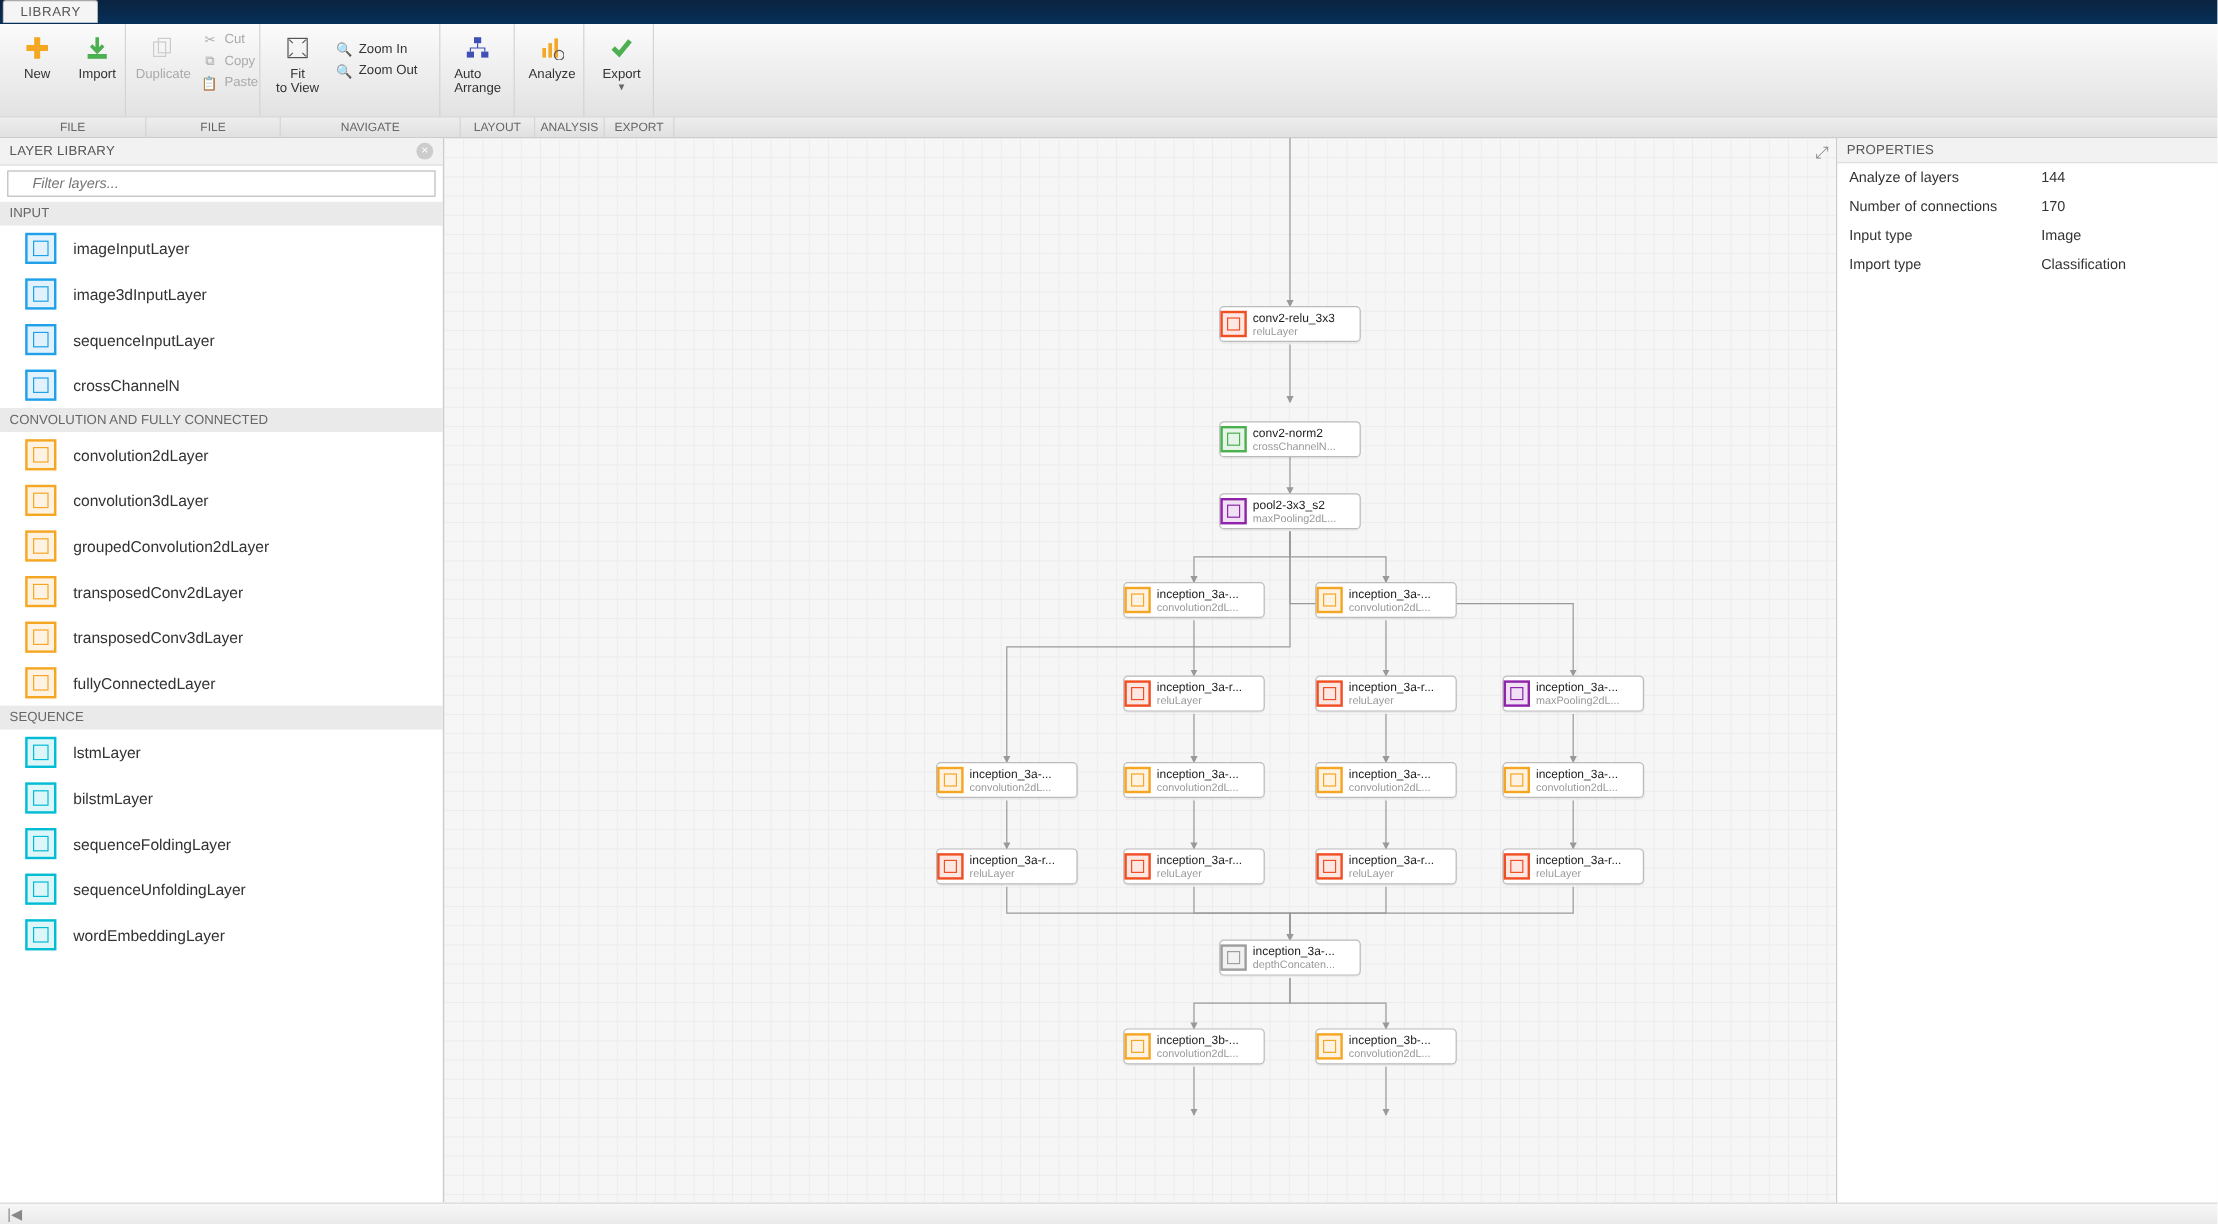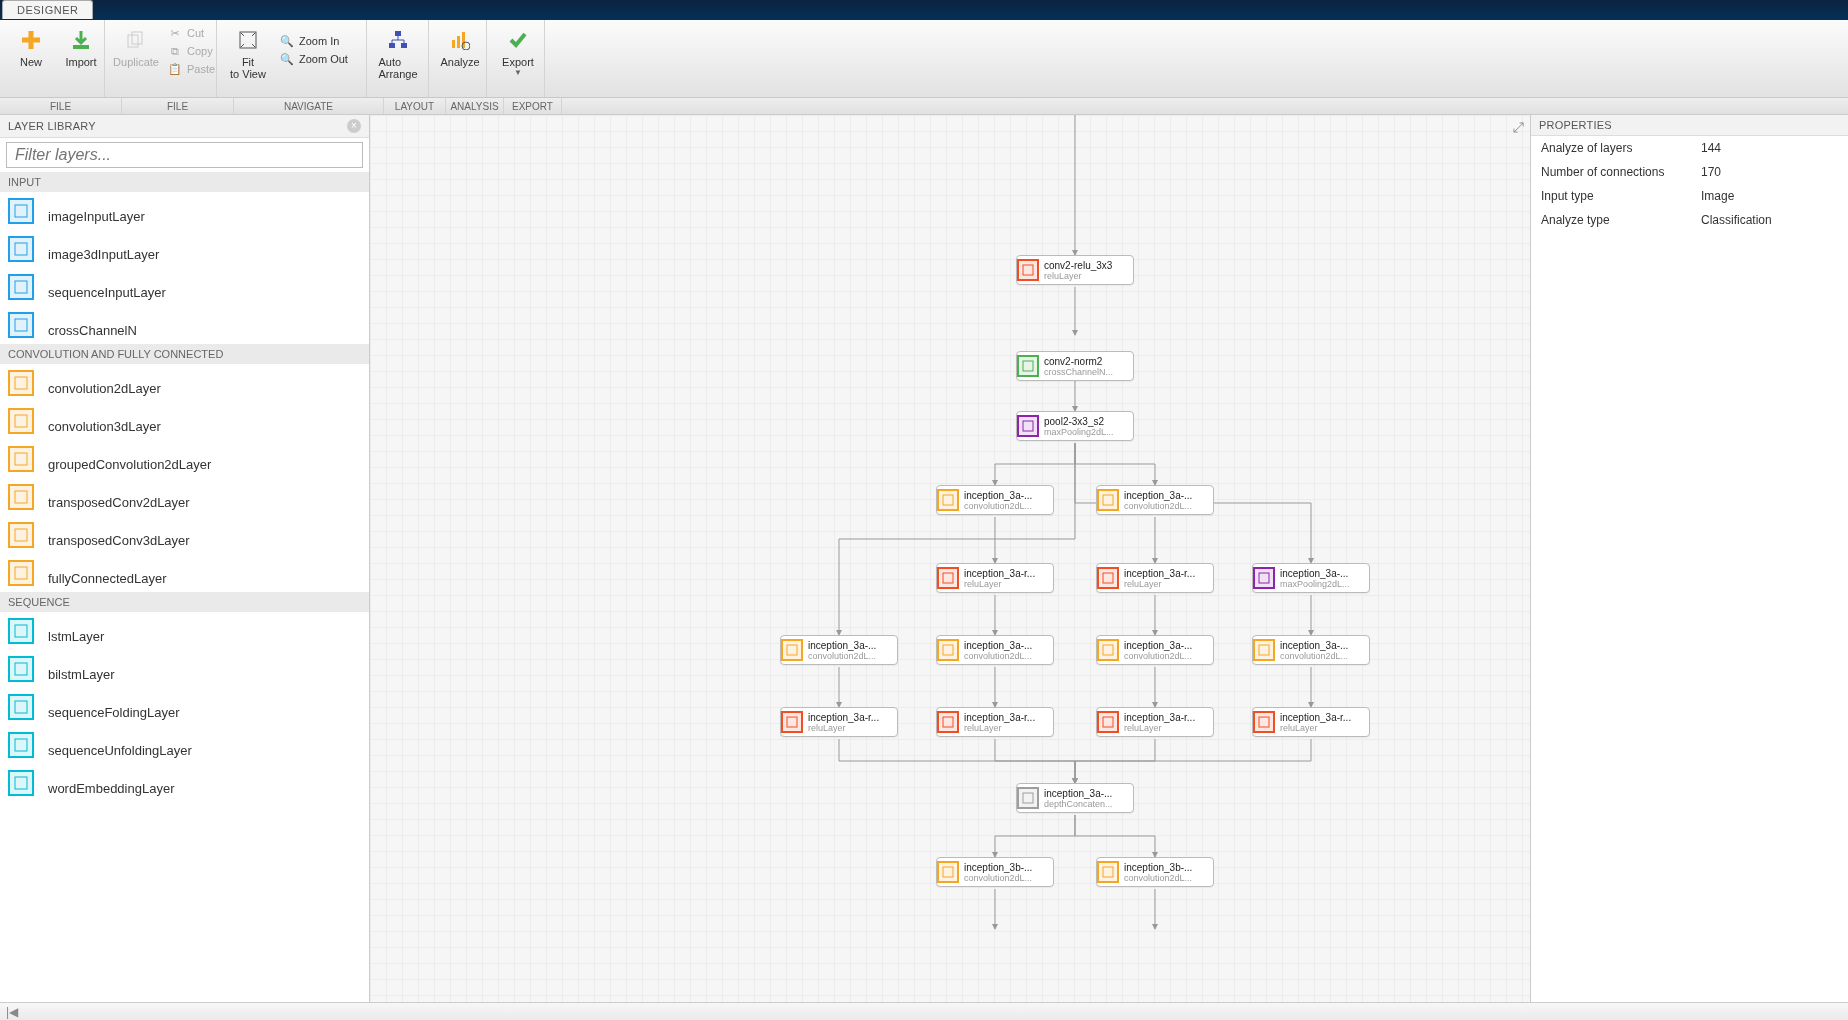--- a/index.html
+++ b/index.html
@@ -15,45 +15,45 @@
 .rbtn.small .ic { width: 16px; height: 16px; margin: 0 4px 0 0; }
 .rbtn.disabled { color: #aaa; }
 .rstack { display:flex; flex-direction:column; justify-content:center; }
 .grouplabels { height: 17px; background: linear-gradient(#eee,#e0e0e0); border-bottom:1px solid #ccc; display:flex; font-size:10px; color:#666; }
 .gl { text-align:center; border-right:1px solid #d4d4d4; line-height:17px; }
 .main { display:flex; height: calc(1020px - 20px - 78px - 17px - 18px); }
 .sidebar { width: 370px; background:#fff; border-right:1px solid #ccc; display:flex; flex-direction:column; }
 .panelhdr { display:flex; align-items:center; justify-content:space-between; padding:4px 8px; background:#f2f2f2; font-size:11px; color:#555; border-bottom:1px solid #ddd; letter-spacing:.2px; }
 .closebtn { width:14px; height:14px; border-radius:50%; background:#ccc; color:#fff; font-size:10px; text-align:center; line-height:14px; cursor:pointer; }
 .filter { margin:4px 6px; }
-.filter input { width:100%; padding:3px 8px; font-size:16px; font-style:italic; color:#888; border:1px solid #bbb; }
+.filter input { width:100%; padding:3px 20px; font-size:12px; font-style:italic; color:#888; border:1px solid #bbb; }
 .cathead { background:#eaeaea; padding:4px 8px; font-size:11px; color:#666; }
 .layerlist { overflow-y:auto; flex:1; }
-.litem { display:flex; align-items:flex-end; padding:6px 8px; cursor:grab; }
+.litem { display:flex; align-items:center; padding:6px 21px; cursor:grab; }
 .litem .licon { width:26px; height:26px; margin-right:14px; display:flex; align-items:center; justify-content:center; border:2px solid; }
 .litem .lname { font-size:13px; color:#333; }
 .canvas { flex:1; position:relative; background:#f6f6f6; background-image: linear-gradient(#ececec 1px, transparent 1px), linear-gradient(90deg, #ececec 1px, transparent 1px); background-size: 16px 16px; overflow:hidden; }
 .expand-ic { position:absolute; top:4px; right:6px; font-size:14px; color:#888; cursor:pointer; }
 .props { width:318px; border-left:1px solid #ccc; background:#fff; }
 .props .row { display:flex; padding:5px 10px; font-size:12px; color:#333; }
 .props .row .k { width:160px; }
 .node { position:absolute; width:118px; background:#fff; border:1px solid #bbb; border-radius:4px; display:flex; align-items:center; padding:3px 0; box-shadow:0 1px 1px rgba(0,0,0,.05); }
 .node .nicon { width:22px; height:22px; margin-right:5px; flex-shrink:0; border:2px solid; display:flex; align-items:center; justify-content:center; }
 .node .ntext { overflow:hidden; }
 .node .ntitle { font-size:10px; color:#222; white-space:nowrap; overflow:hidden; text-overflow:ellipsis; }
 .node .nsub   { font-size:9px;  color:#999; white-space:nowrap; overflow:hidden; text-overflow:ellipsis; }
 svg.edges { position:absolute; top:0; left:0; width:100%; height:100%; pointer-events:none; }
 .statusbar { height:18px; background:linear-gradient(#f7f7f7,#eaeaea); border-top:1px solid #ccc; display:flex; align-items:center; padding:0 6px; font-size:12px; color:#888; }
 </style>
 </head>
 <body>
 
 <div class="titlebar"></div>
 <div class="tab-row">
-  <div class="tab">DESIGNER</div>
+  <div class="tab">LIBRARY</div>
 </div>
 
 <div class="ribbon">
   <div class="rgroup" style="width:105px">
     <div class="rbtn">
       <span class="ic">
           <svg width="22" height="22">
             <path d="M11 2v18M2 11h18" stroke="#f5a623" stroke-width="5"></path>
           </svg>
         </span>
@@ -554,21 +554,21 @@
         </div>
         <div class="row">
           <div class="k">Number of connections</div>
           <div>170</div>
         </div>
         <div class="row">
           <div class="k">Input type</div>
           <div>Image</div>
         </div>
         <div class="row">
-          <div class="k">Analyze type</div>
+          <div class="k">Import type</div>
           <div>Classification</div>
         </div>
       </div>
   </div>
 </div>
 
 <div class="statusbar">
   <span>|◀</span>
 </div>
 

